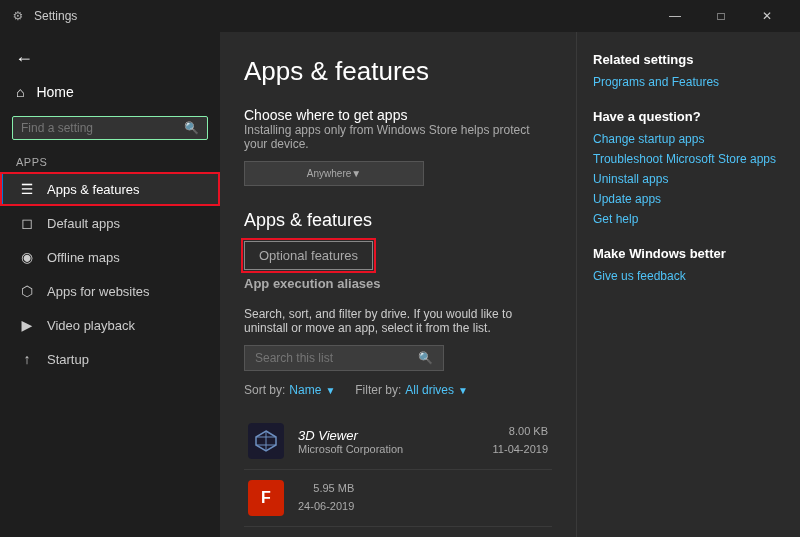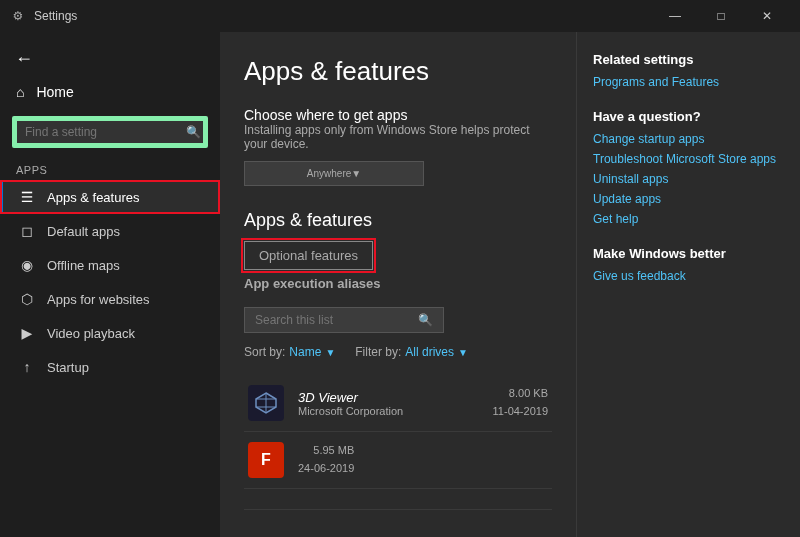--- a/index.html
+++ b/index.html
@@ -93,21 +93,21 @@
       align-items: center;
       gap: 12px;
       padding: 8px 16px;
       cursor: pointer;
       font-size: 14px;
       color: #fff;
     }
     .sidebar-search {
       margin: 8px 12px;
       background: #333;
-      border: 5px solid #86efac;
+      border: 1px solid #86efac;
       border-radius: 2px;
       display: flex;
       align-items: center;
       padding: 4px 8px;
       gap: 6px;
     }
     .sidebar-search input {
       background: transparent;
       border: none;
       outline: none;
@@ -371,20 +371,21 @@
     <div class="dropdown-select">
       <span>Anywhere</span>
       <span>▼</span>
     </div>
 
     
     <div class="sub-section-title">Apps &amp; features</div>
     <button class="optional-features-btn">Optional features</button>
     <span class="app-execution-link">App execution aliases</span>
 
+    <div class="search-desc">Search, sort, and filter by drive. If you would like to uninstall or move an app, select it from the list.</div>
     <div class="search-bar">
       <input type="text" placeholder="Search this list" style="">
       <span class="search-bar-icon">🔍</span>
     </div>
 
     <div class="sort-filter-row">
       <div class="sort-filter-item">
         <span class="sort-filter-label">Sort by:</span>
         <span class="sort-filter-value">Name</span>
         <span class="sort-filter-arrow">▼</span>

